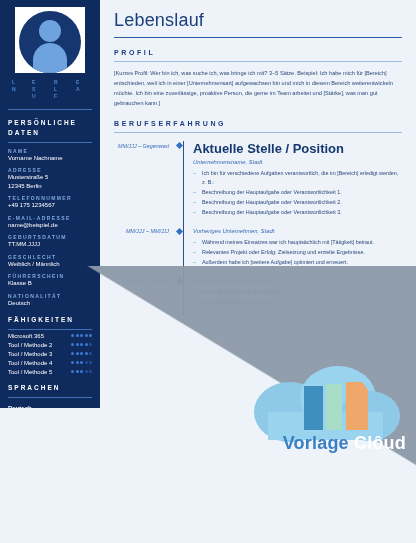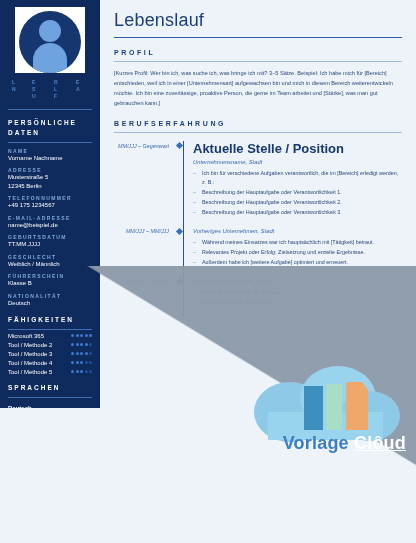--- a/index.html
+++ b/index.html
@@ -125,21 +125,21 @@
     pointer-events:none;
     background:linear-gradient(to bottom left, #8c99a8 0%, #8c99a8 49.5%, rgba(255,255,255,0) 50%);
     opacity:0.95;
   }
   .wm-logo { position:absolute; right:8px; bottom:10px; width:170px; height:92px; pointer-events:none; }
   .wm-text {
     position:absolute; right:10px; bottom:12px; font-size:18px; font-weight:700;
     letter-spacing:0.2px; white-space:nowrap;
   }
   .wm-vorlage { color:#3a7fc1;text-align:center; }
-  .wm-cloud { color:#ffffff;text-decoration:underline; }
+  .wm-cloud { color:#ffffff; }
   .bottom-strip {
     position:absolute; left:0; bottom:0; width:416px; height:58px;
     background:#eef3fa; z-index:0;
   }
 </style>
 </head>
 <body>
 
 <div id="page">
 

